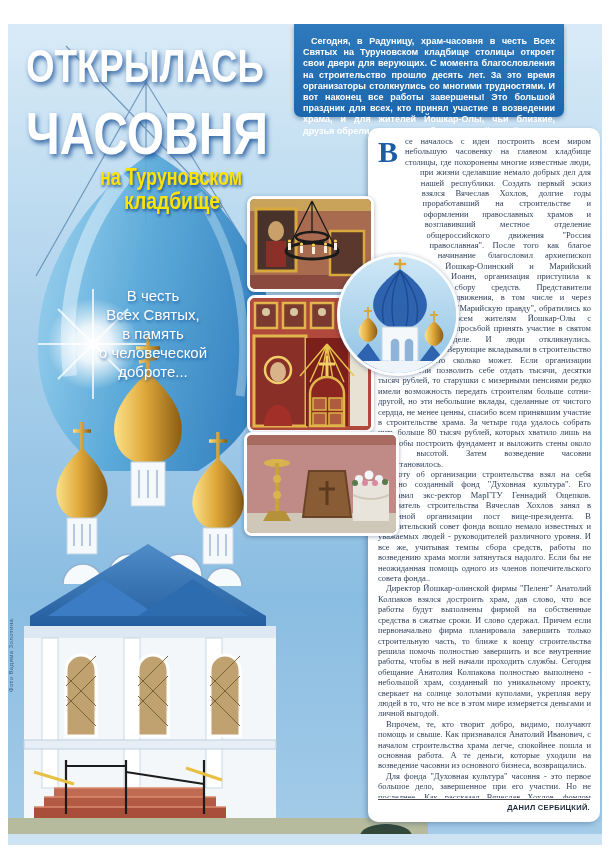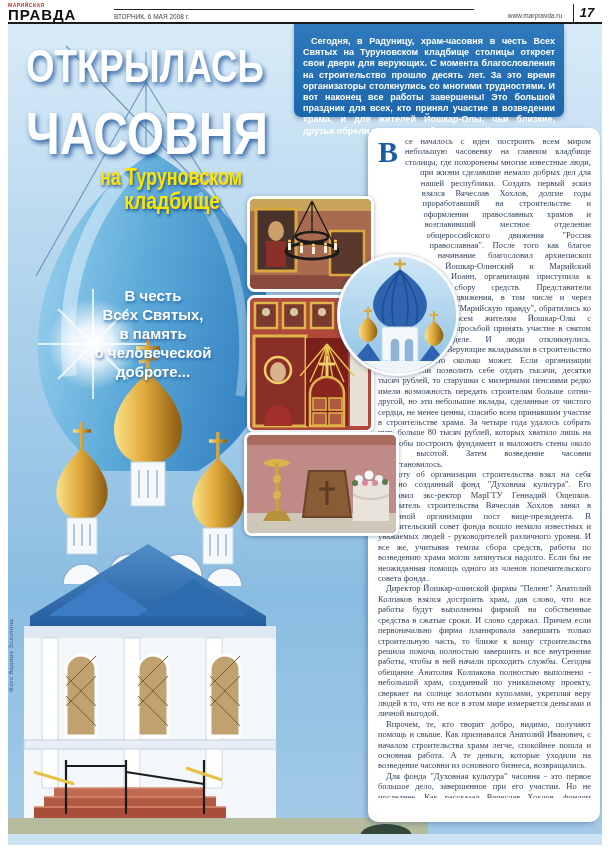--- a/index.html
+++ b/index.html
@@ -20,21 +20,21 @@
            background:linear-gradient(180deg,#d9ebf7,#aed2ec 35%,#8abde2 70%,#a5cce8);}
   .bg-photo{position:absolute;left:0;top:0;z-index:0;}
   
   .headline-svg{position:absolute;left:4px;top:6px;z-index:2;}
   .hl{font-family:"Liberation Sans",sans-serif;font-weight:bold;fill:#ffffff;
       filter:drop-shadow(2px 3px 2.5px rgba(25,80,150,.85));}
   .hl-sub{font-family:"Liberation Sans",sans-serif;font-weight:bold;fill:#ffe400;
       filter:drop-shadow(1px 2px 1.5px rgba(20,70,140,.9));}
   
   .photo-caption{position:absolute;left:45px;top:262px;width:200px;z-index:2;text-align:center;
-      color:#fff;font-weight:bold;font-size:15px;line-height:1.27;white-space:pre-line;
+      color:#fff;font-weight:normal;font-size:15px;line-height:1.27;white-space:pre-line;
       text-shadow:1px 2px 3px rgba(30,90,160,.8);}
   
   .intro-box{position:absolute;left:286px;top:0;width:270px;height:93px;z-index:2;
       background:linear-gradient(180deg,#2e7abc,#1c66ad);border-radius:0 0 7px 7px;
       box-shadow:0 2px 4px rgba(10,40,90,.35);box-sizing:border-box;padding:12px 9px;}
   .intro-box p{margin:0;color:#fff;font-size:9px;font-weight:bold;line-height:11.2px;
       text-align:justify;text-indent:8px;}
   
   .article-box{position:absolute;left:360px;top:104px;width:232px;height:694px;z-index:1;
       background:#fff;border-radius:10px;box-shadow:-2px 2px 5px rgba(20,50,100,.3);}
@@ -61,29 +61,20 @@
       box-shadow:0 1px 5px rgba(10,40,80,.4);background:#bfe0f2;}
   
   .photo-credit{position:absolute;left:0px;top:548px;height:120px;z-index:2;
       writing-mode:vertical-rl;transform:rotate(180deg);font-size:6px;color:#3c5c80;letter-spacing:.4px;}
 </style>
 </head>
 <body>
 
 <div class="page">
 
-  <div class="hdr">
-    <div class="logo">
-      <span class="logo-top">МАРИЙСКАЯ</span>
-      <span class="logo-main">ПРАВДА</span>
-    </div>
-    <div class="hdr-date">ВТОРНИК, 6 МАЯ 2008 г.</div>
-    <div class="hdr-site">www.marpravda.ru</div>
-    <div class="hdr-page">17</div>
-  </div>
 
   <div class="content">
 
     <svg class="bg-photo" width="594" height="821" viewBox="0 0 594 821">
       <defs>
         <linearGradient id="sky" x1="0" y1="0" x2="0" y2="1">
           <stop offset="0" stop-color="#d9ebf7"></stop>
             <stop offset=".35" stop-color="#aed2ec"></stop>
           <stop offset=".7" stop-color="#8abde2"></stop>
             <stop offset="1" stop-color="#a5cce8"></stop>
@@ -198,20 +189,21 @@
       <div class="article-text">
         <span class="dropcap">В</span>
         <span class="wrap-shape"></span>
         <p class="first">се началось с идеи построить всем миром небольшую часовенку на главном кладбище столицы, где похоронены многие известные люди, при жизни сделавшие немало добрых дел для нашей республики. Создать первый эскиз взялся Вячеслав Хохлов, долгие годы проработавший на строительстве и оформлении православных храмов и возглавивший местное отделение общероссийского движения "Россия православная". После того как благое начинание благословил архиепископ Йошкар-Олинский и Марийский Иоанн, организация приступила к сбору средств. Представители движения, в том числе и через "Марийскую правду", обратились ко всем жителям Йошкар-Олы с просьбой принять участие в святом деле. И люди откликнулись. Верующие вкладывали в строительство кто сколько может. Если организации могли позволить себе отдать тысячи, десятки тысяч рублей, то старушки с мизерными пенсиями редко имели возможность передать строителям больше сотни-другой, но эти небольшие вклады, сделанные от чистого сердца, не менее ценны, спасибо всем принявшим участие в строительстве храма. За четыре года удалось собрать чуть больше 80 тысяч рублей, которых хватило лишь на то, чтобы построить фундамент и выложить стены около метра высотой. Затем возведение часовни приостановилось.</p>
         <p>Заботу об организации строительства взял на себя недавно созданный фонд "Духовная культура". Его возглавил экс-ректор МарГТУ Геннадий Ощепков. Начинатель строительства Вячеслав Хохлов занял в созданной организации пост вице-президента. В попечительский совет фонда вошло немало известных и уважаемых людей - руководителей различного уровня. И все же, учитывая темпы сбора средств, работы по возведению храма могли затянуться надолго. Если бы не неожиданная помощь одного из членов попечительского совета фонда..</p>
         <p>Директор Йошкар-олинской фирмы "Пеленг" Анатолий Колпаков взялся достроить храм, дав слово, что все работы будут выполнены фирмой на собственные средства в сжатые сроки. И слово сдержал. Причем если первоначально фирма планировала завершить только строительную часть, то ближе к концу строительства решила помочь полностью завершить и все внутренние работы, чтобы в ней начали проходить службы. Сегодня обещание Анатолия Колпакова полностью выполнено - небольшой храм, созданный по уникальному проекту, сверкает на солнце золотыми куполами, укрепляя веру людей в то, что не все в этом мире измеряется деньгами и личной выгодой.</p>
         <p>Впрочем, те, кто творит добро, видимо, получают помощь и свыше. Как признавался Анатолий Иванович, с началом строительства храма легче, спокойнее пошла и основная работа. А те деньги, которые уходили на возведение часовни из основного бизнеса, возвращались.</p>
         <p>Для фонда "Духовная культура" часовня - это первое большое дело, завершенное при его участии. Но не последнее. Как рассказал Вячеслав Хохлов, фондом разосланы обращения в адрес федерального и республиканского руководства с просьбой поддержать организацию в дальнейших делах. В планах "Духовной культуры" не только реставрация старых и строительство новых храмов, но и создание волонтерских православных отрядов, лагерей отдыха, работающих по развернутым программам здорового образа жизни и духовного общения. Словом, помощь в продолжении работы по возрождению духовности, которая начата и ведется президентом Республики Марий Эл Леонидом Маркеловым.</p>
 
       </div>
+      <div class="byline-row">ДАНИЛ СЕРБИЦКИЙ.</div>
     </div>
 
     <div class="photo photo-a">
       <svg width="121" height="90" viewBox="0 0 121 90">
         <rect width="121" height="90" fill="#a86b50"></rect>
         <rect width="121" height="12" fill="#c9a35a"></rect>
         <rect x="0" y="76" width="121" height="14" fill="#8a4a3e"></rect>
         <rect x="6" y="10" width="40" height="62" fill="#4a322c" stroke="#d9a93e" stroke-width="3"></rect>
         <ellipse cx="26" cy="32" rx="8" ry="10" fill="#caa06a"></ellipse>
         <rect x="16" y="42" width="20" height="26" fill="#8a3028"></rect>

